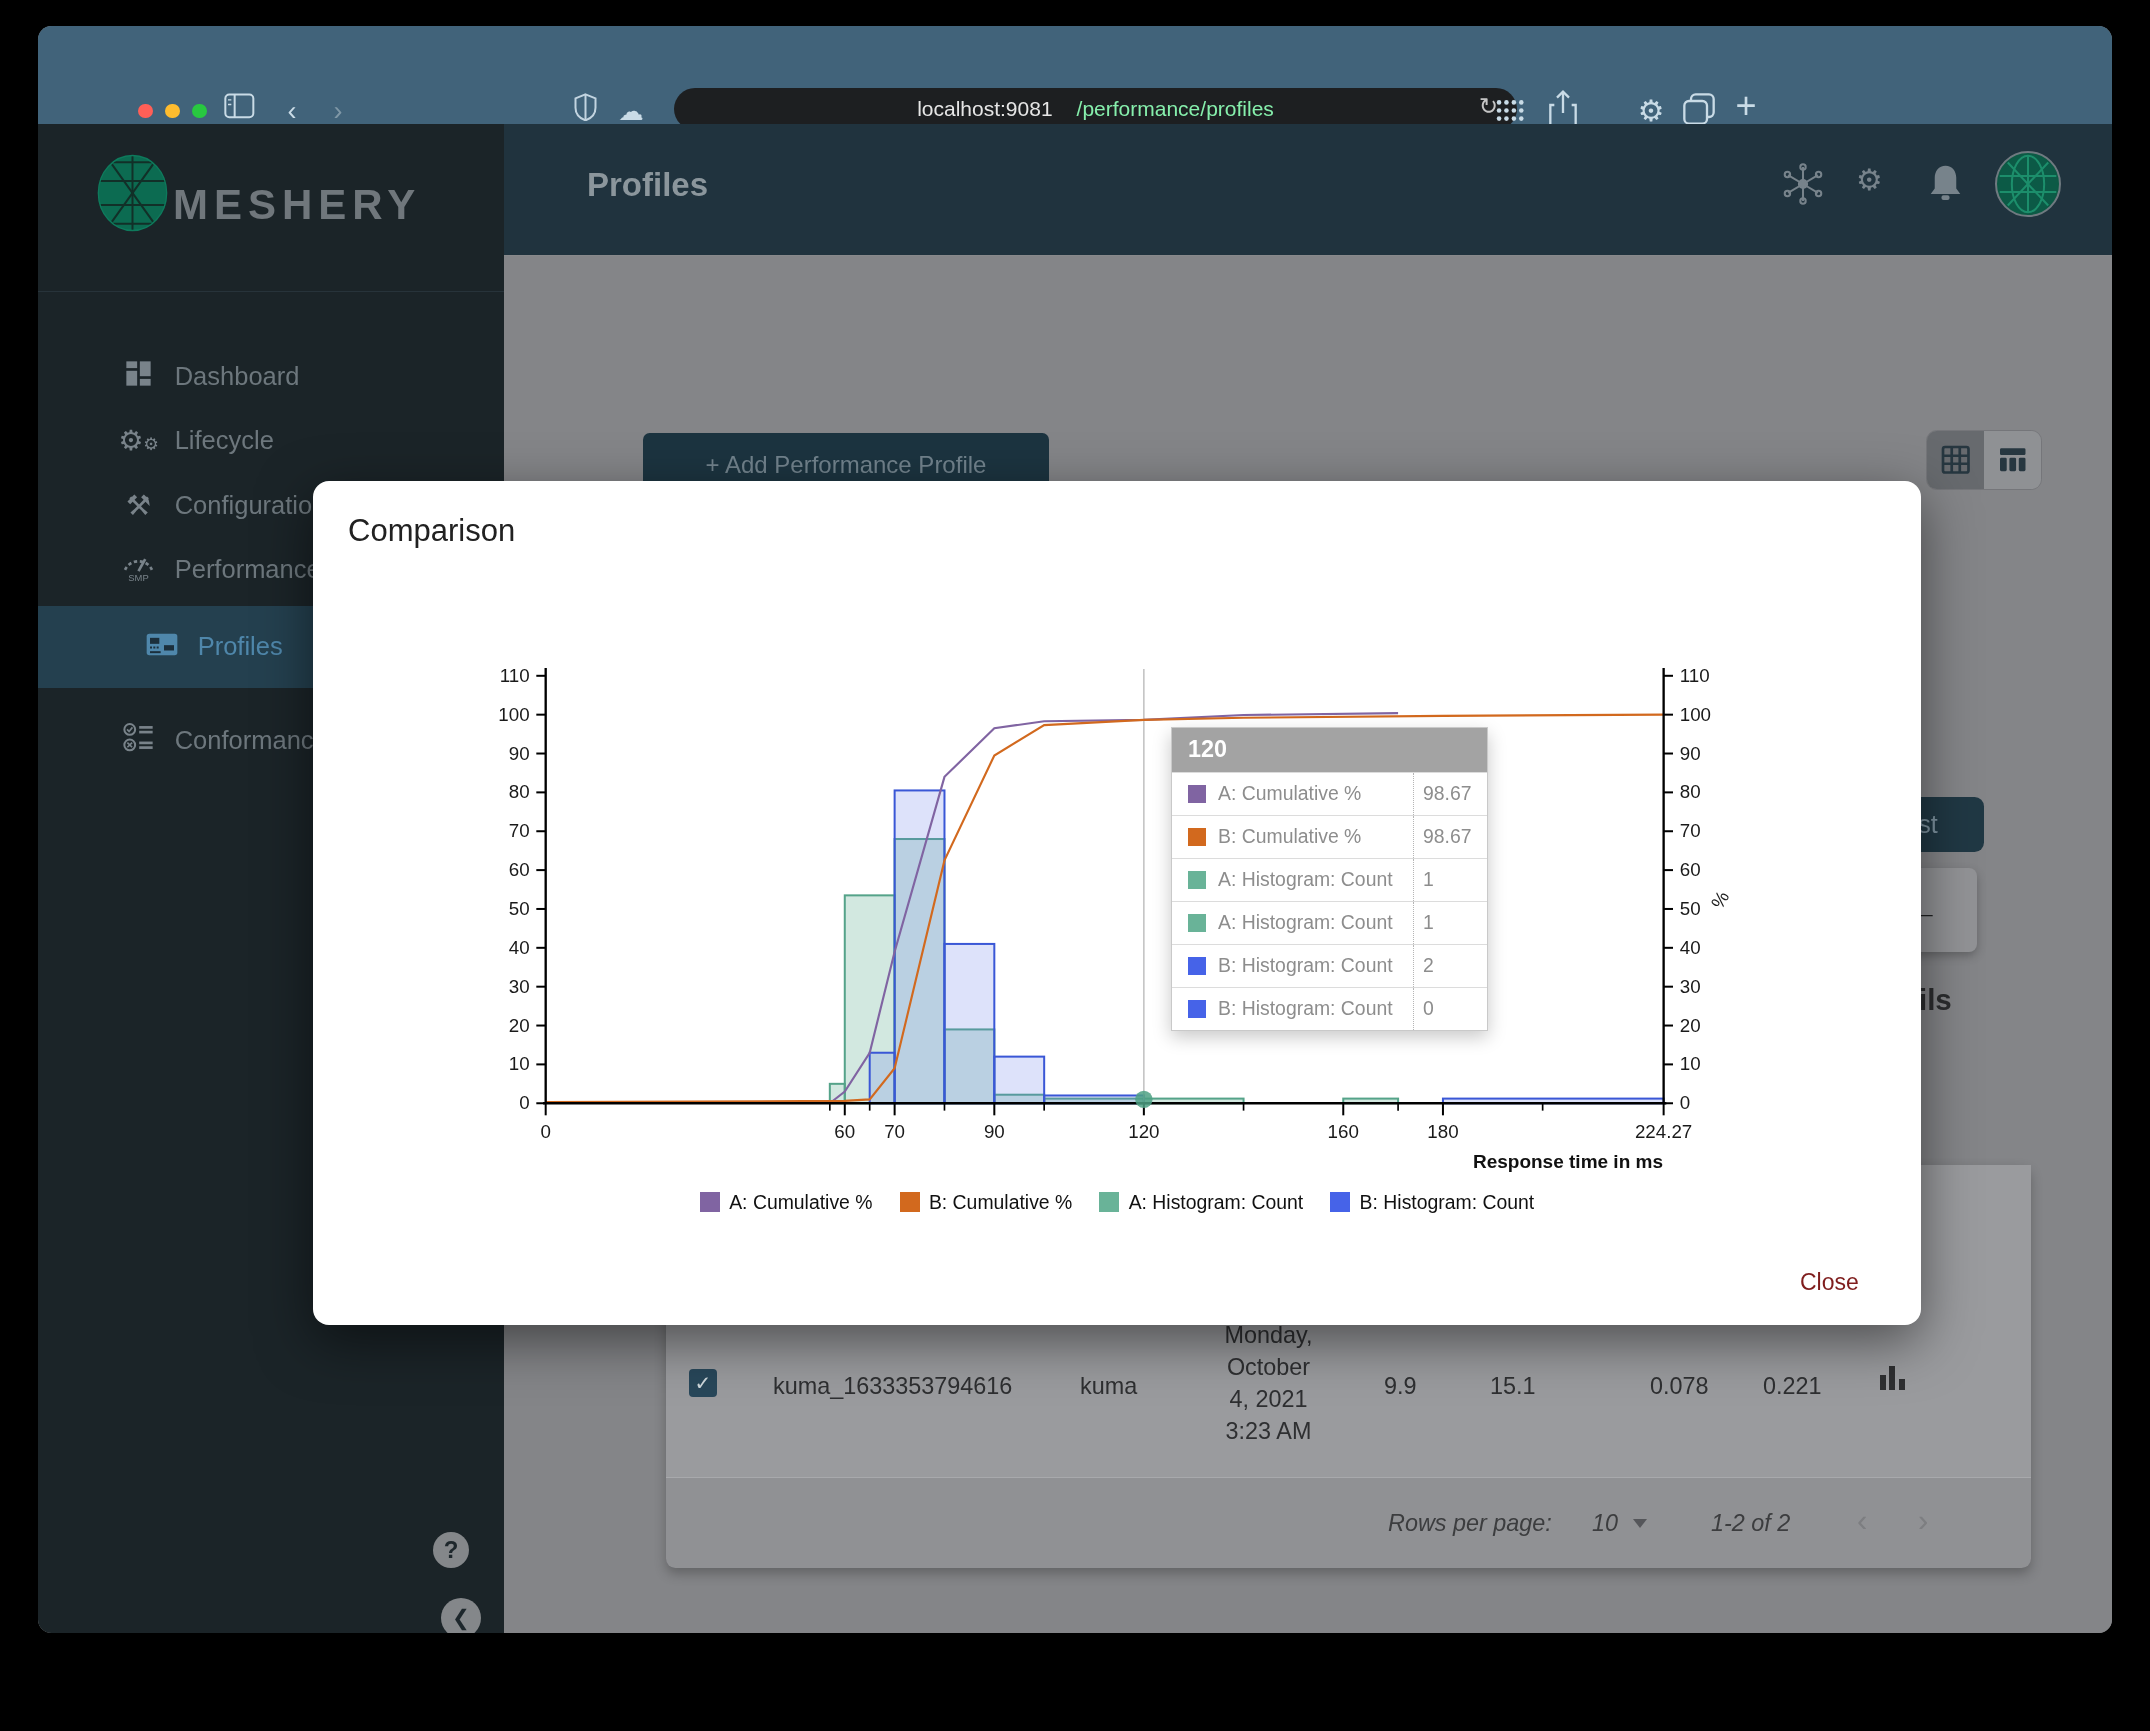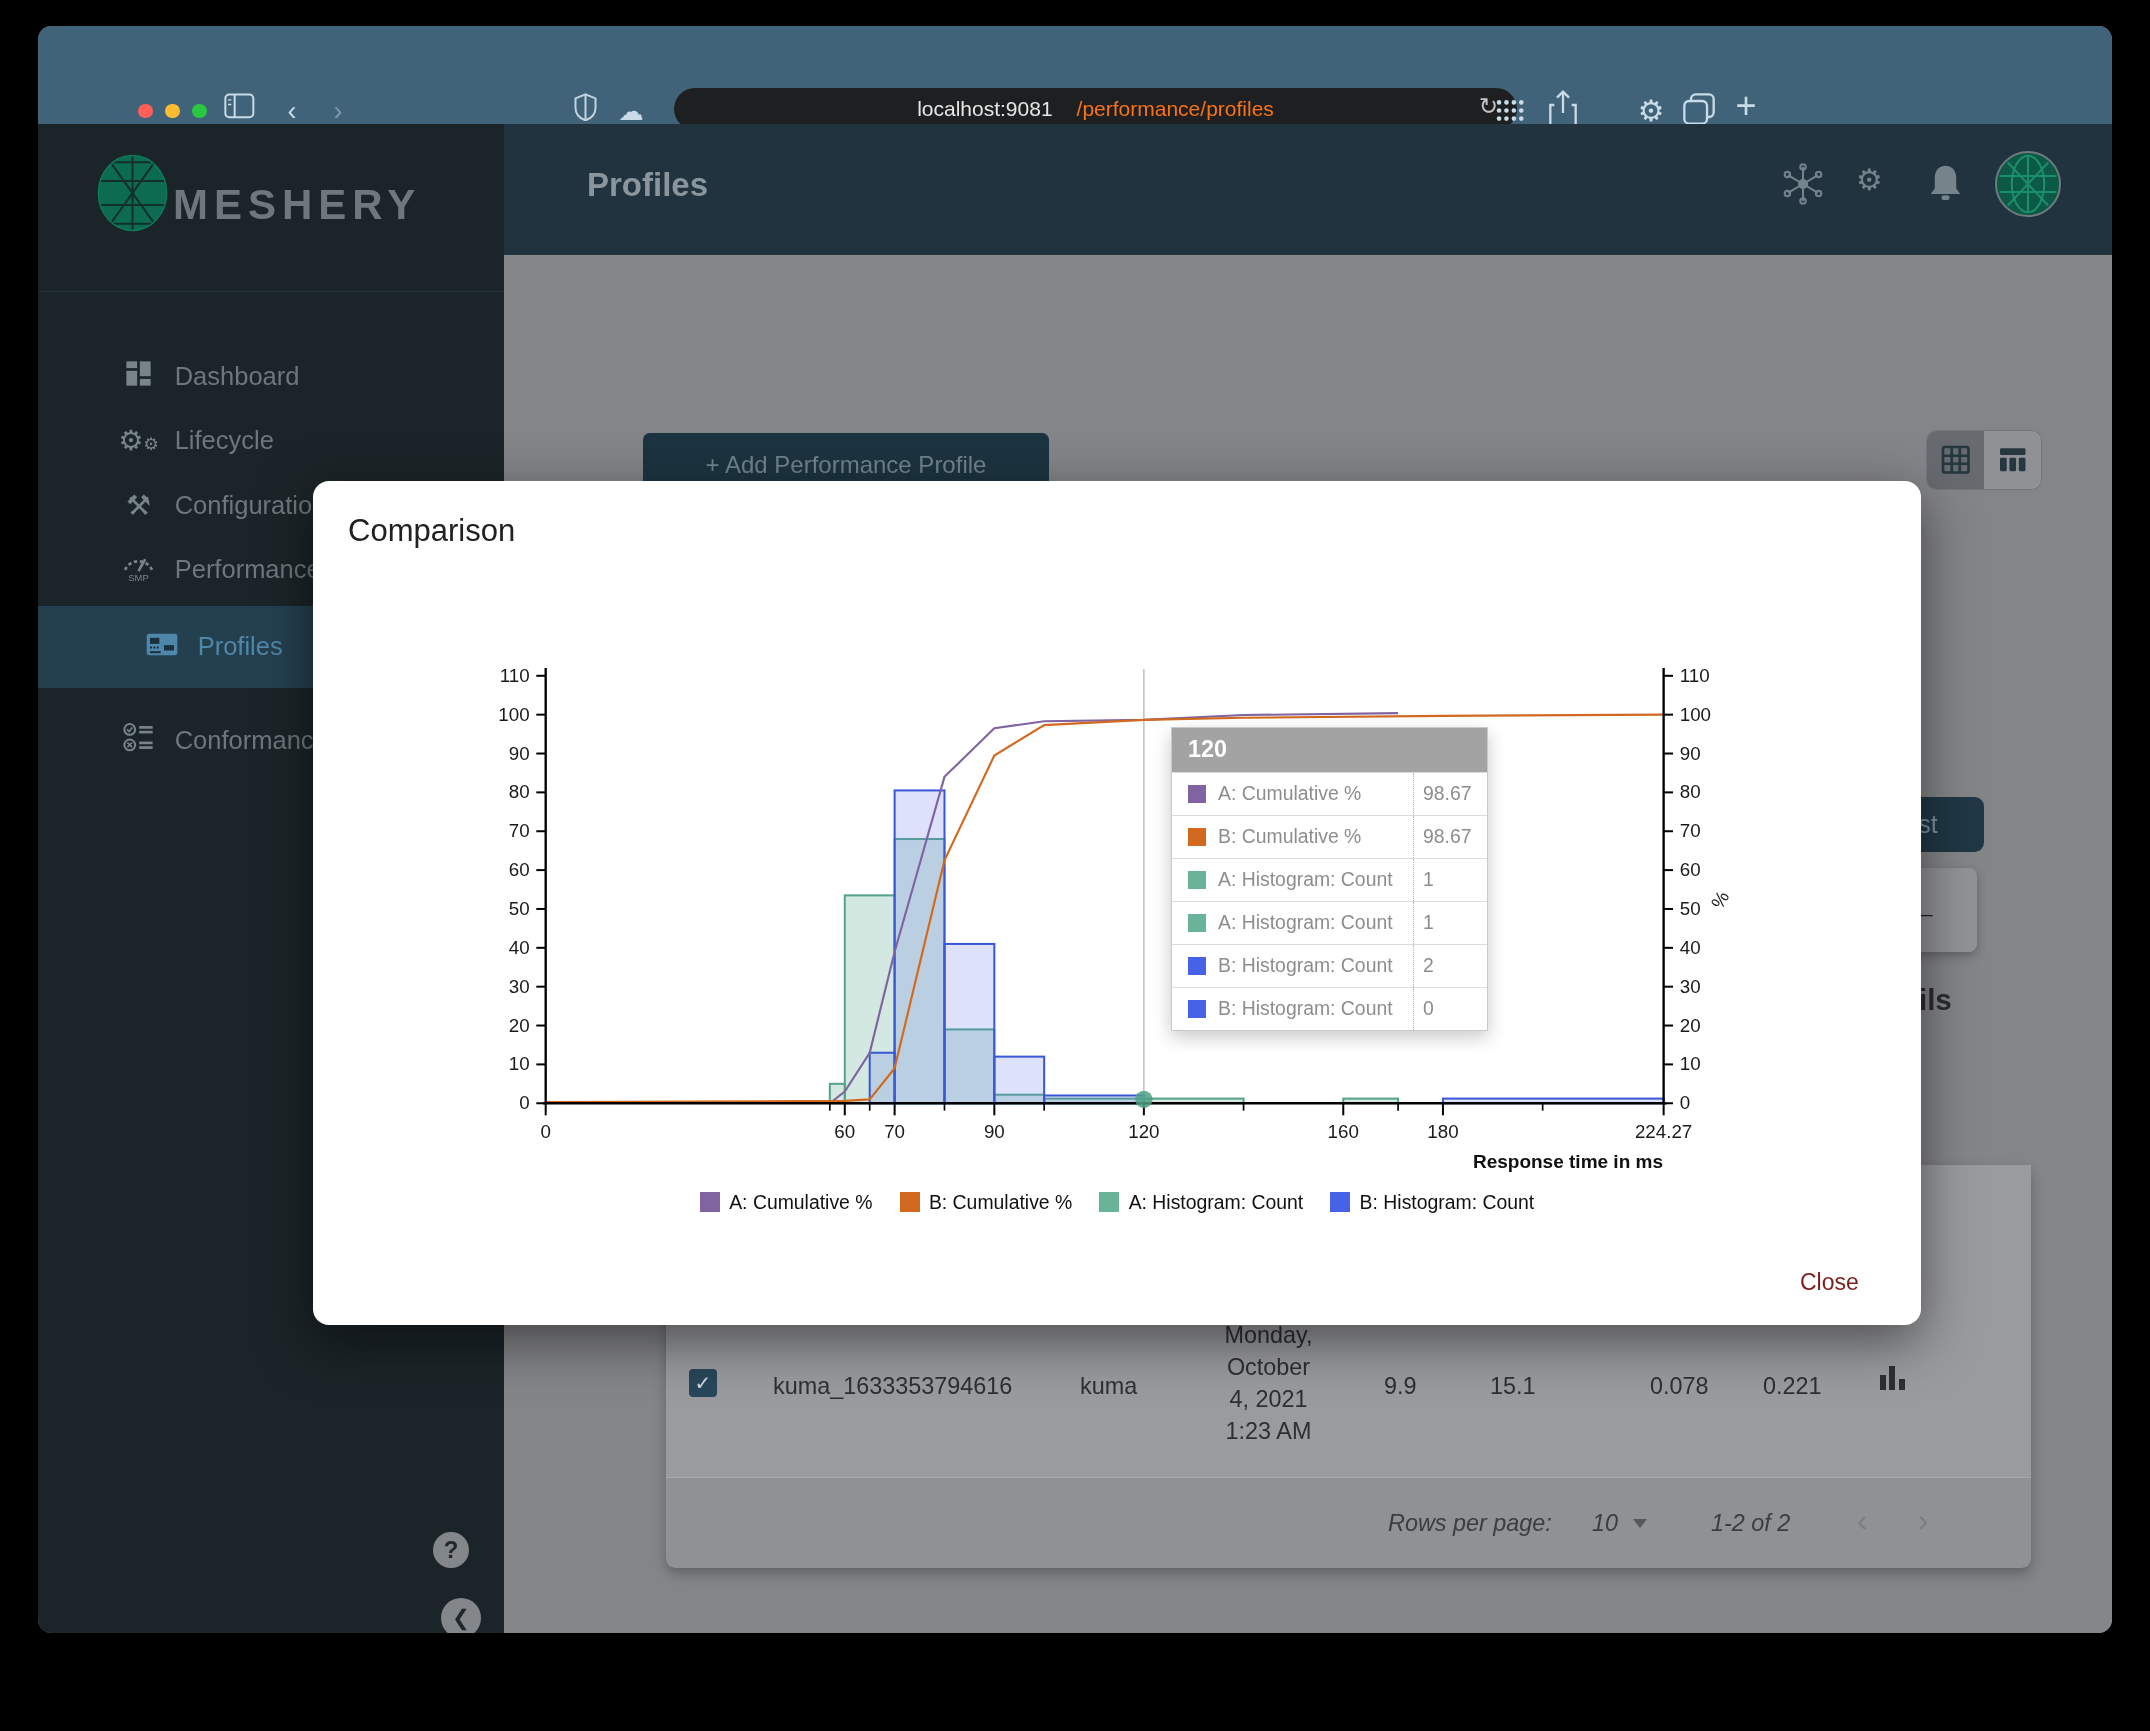--- a/index.html
+++ b/index.html
@@ -5,21 +5,21 @@
   html,body{margin:0;padding:0;background:#000;width:2151px;height:1731px;overflow:hidden;
     font-family:"Liberation Sans","DejaVu Sans",sans-serif;}
   .abs{position:absolute;}
   
   #window{left:38px;top:25.5px;width:2074px;height:1607px;border-radius:13.4px;overflow:hidden;background:#88898b;}
   #chrome{left:0;top:0;width:100%;height:98px;background:#41637a;}
   .light{width:14.7px;height:14.7px;border-radius:50%;top:78px;}
   .chromeicon{color:#c9dbe6;top:67px;font-size:27px;line-height:36px;text-align:center;width:40px;}
   #urlpill{left:636px;top:62px;width:843px;height:42px;border-radius:21.4px;background:#1d1f21;
     display:flex;align-items:center;justify-content:center;font-size:21px;gap:24px;}
-  #urlhost{color:#e6e6e6;} #urlpath{color:#f97316;text-align:center;}
+  #urlhost{color:#e6e6e6;} #urlpath{color:#86efac;text-align:center;}
   #refresh{color:#c4c4c4;right:19px;top:5.4px;font-size:23px;position:absolute;}
   
   #sidebar{left:0;top:98px;width:466px;height:1509px;background:#1b2428;}
   #brandrow{left:0;top:0;width:100%;height:167px;border-bottom:0.7px solid #27333a;}
   #brand{left:135px;top:57px;font-size:42px;font-weight:bold;letter-spacing:6px;color:#70777c;}
   .navitem{left:0;width:100%;height:64px;display:flex;align-items:center;color:#6d777d;font-size:25.5px;}
   .navitem .nicon{width:43px;margin-left:79px;margin-right:14.7px;text-align:center;color:#79838a;font-size:28px;}
   .nav-active{background:#24404f;height:82px;}
   .nav-active .nlabel{color:#4f87ab;}
   .nav-active .nicon{margin-left:102px;color:#4f87ab;}
@@ -290,21 +290,21 @@
 
     <div id="profilecard" class="abs">
       <div id="rowband" class="abs">
         <div id="checkbox" class="abs">✓</div>
         <div class="abs rowtxt" style="left:107px;top:208px">kuma_1633353794616</div>
         <div class="abs rowtxt" style="left:414px;top:208px">kuma</div>
         <div id="datecol" class="abs rowtxt">
             <div>Monday,</div>
             <div>October</div>
             <div>4, 2021</div>
-            <div>1:23 AM</div>
+            <div>3:23 AM</div>
           </div>
         <div class="abs rowtxt" style="left:718px;top:208px">9.9</div>
         <div class="abs rowtxt" style="left:824px;top:208px">15.1</div>
         <div class="abs rowtxt" style="left:984px;top:208px">0.078</div>
         <div class="abs rowtxt" style="left:1097px;top:208px">0.221</div>
         <div class="abs baricon" style="left:1214px;top:201px">
           <span style="height:14.7px"></span><span style="height:24px"></span><span style="height:10.7px"></span>
         </div>
       </div>
       <div class="abs pagtxt" style="left:722px;top:345px">Rows per page:</div>

